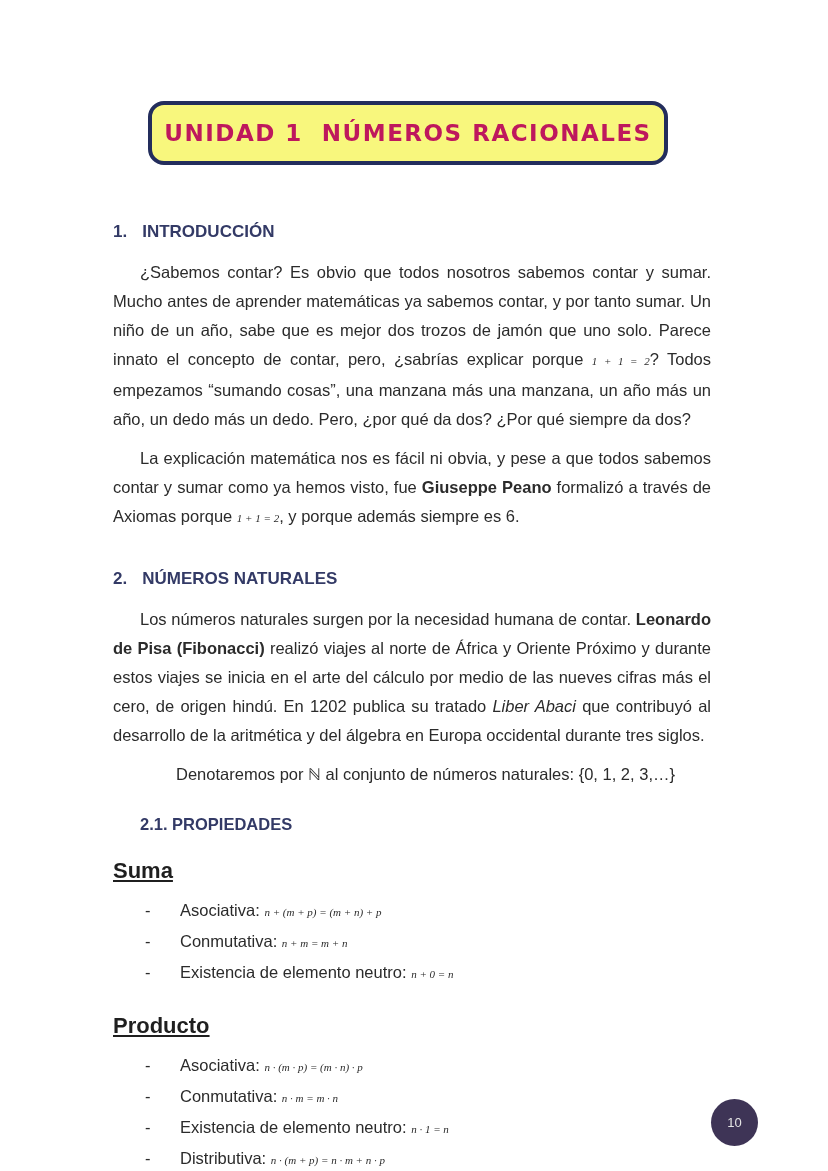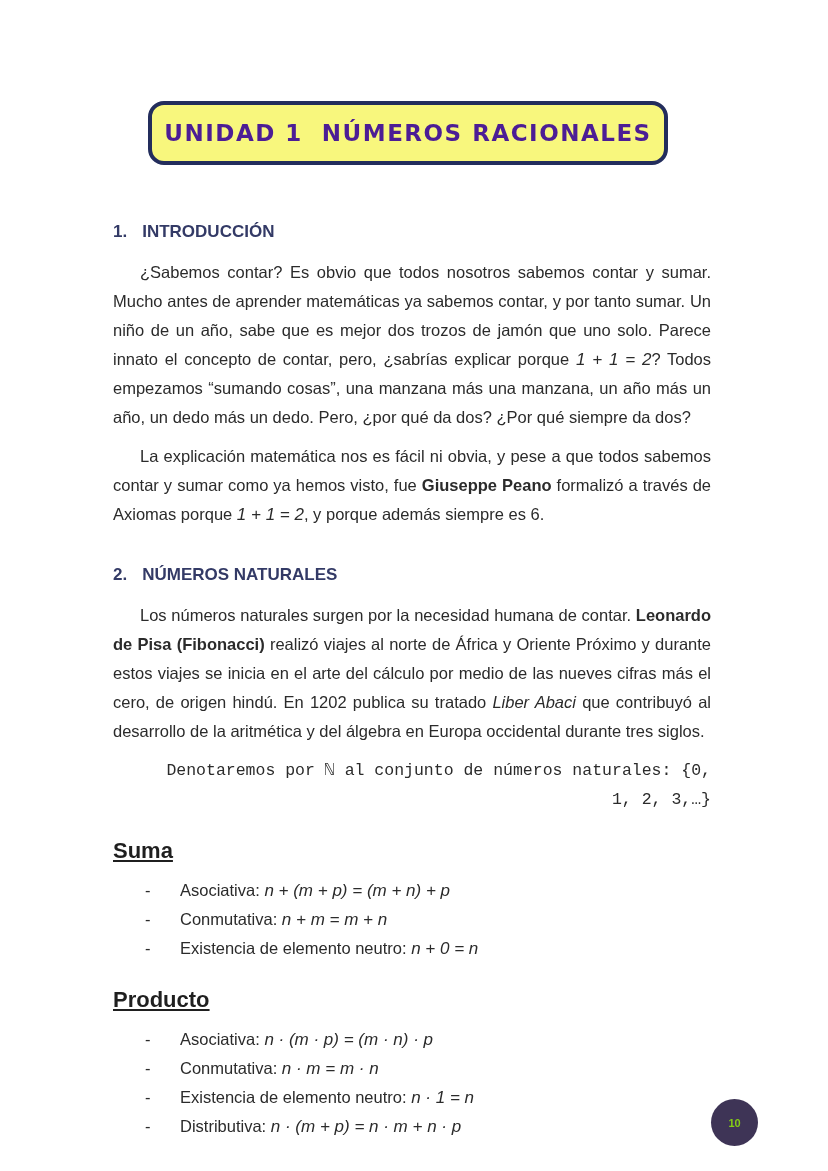--- a/index.html
+++ b/index.html
@@ -15,42 +15,42 @@
     position:absolute;left:148px;top:101px;width:520px;height:64px;
     box-sizing:border-box;
     background:#f8f77d;
     border:4px solid #232d5c;
     border-radius:16px;
     display:flex;align-items:center;justify-content:center;
   }
   .banner-label{
     font-family:"DejaVu Sans",sans-serif;
     font-weight:700;font-size:23px;letter-spacing:1.5px;
-    color:#4c1d95;white-space:pre;text-align:center;
+    color:#be185d;white-space:pre;text-align:center;
   }
 
   
   .content{
     position:absolute;left:113px;top:210px;width:598px;
   }
   .sec-heading{
     font-size:17px;font-weight:700;color:#333a66;
     margin:12px 0 16px 0;
   }
   .sec-heading .sec-num{display:inline-block;margin-right:15px;}
   .sec-heading.second{margin-top:36px;}
   .sub-heading{
     font-size:16.5px;font-weight:700;color:#333a66;
     margin:26px 0 0 27px;
   }
   p.para{
     font-size:16.5px;line-height:29px;text-align:justify;
     text-indent:27px;margin:0 0 10px 0;
   }
-  p.para.single{text-align:right;margin-bottom:16px;font-family:Liberation Mono, monospace;}
+  p.para.single{text-align:center;margin-bottom:16px;}
   .sean-line{
     font-size:16.5px;line-height:29px;margin:22px 0 0 0;
   }
   .group-heading{
     font-size:22px;font-weight:700;color:#1f1f1f;
     text-decoration:underline;margin:24px 0 0 0;
   }
   ul.props{
     list-style:none;margin:12px 0 0 0;padding:0;
   }
@@ -60,31 +60,31 @@
   }
   ul.props .dash{
     position:absolute;left:32px;top:0;
   }
 
   
   .sg-r{}
   .sg-b{font-weight:700;}
   .sg-i{font-style:italic;}
   .sg-m,.pmath{
-    font-family:Liberation Sans, sans-serif;font-style:italic;font-size:17px;
+    font-family:Liberation Serif, serif;font-style:italic;font-size:11px;
   }
 
   
   .page-num{
     position:absolute;left:711px;top:1099px;width:47px;height:47px;
     border-radius:50%;background:#3e3456;
     display:flex;align-items:center;justify-content:center;
   }
   .page-num span{
-    color:#84cc16;font-weight:700;font-size:11px;
+    color:#e5e5e5;font-weight:400;font-size:13px;
     font-family:"Liberation Sans",sans-serif;
   }
 </style>
 </head>
 <body>
 
 <div class="page">
 
   <div class="banner">
     <span class="banner-label">UNIDAD 1  NÚMEROS RACIONALES</span>
@@ -101,20 +101,21 @@
     <p class="para"><span class="sg-r">La explicación matemática nos es fácil ni obvia, y pese a que todos sabemos contar y sumar como ya hemos visto, fue </span><span class="sg-b">Giuseppe Peano</span><span class="sg-r"> formalizó a través de Axiomas porque </span><span class="sg-m">1 + 1 = 2</span><span class="sg-r">, y porque además siempre es 6.</span></p>
 
     <h2 class="sec-heading second">
       <span class="sec-num">2.</span><span>NÚMEROS NATURALES</span>
     </h2>
 
     <p class="para"><span class="sg-r">Los números naturales surgen por la necesidad humana de contar. </span><span class="sg-b">Leonardo de Pisa (Fibonacci)</span><span class="sg-r"> realizó viajes al norte de África y Oriente Próximo y durante estos viajes se inicia en el arte del cálculo por medio de las nueves cifras más el cero, de origen hindú. En 1202 publica su tratado </span><span class="sg-i">Liber Abaci</span><span class="sg-r"> que contribuyó al desarrollo de la aritmética y del álgebra en Europa occidental durante tres siglos.</span></p>
 
     <p class="para single"><span class="sg-r">Denotaremos por ℕ al conjunto de números naturales: {0, 1, 2, 3,…}</span></p>
 
+    <h3 class="sub-heading">2.1. PROPIEDADES</h3>
 
 
     <div class="group-heading">Suma</div>
 
     <ul class="props">
       <li>
         <span class="dash">-</span>
         <span class="plabel">Asociativa: </span><span class="pmath">n + (m + p) = (m + n) + p</span>
       </li>
       <li>

